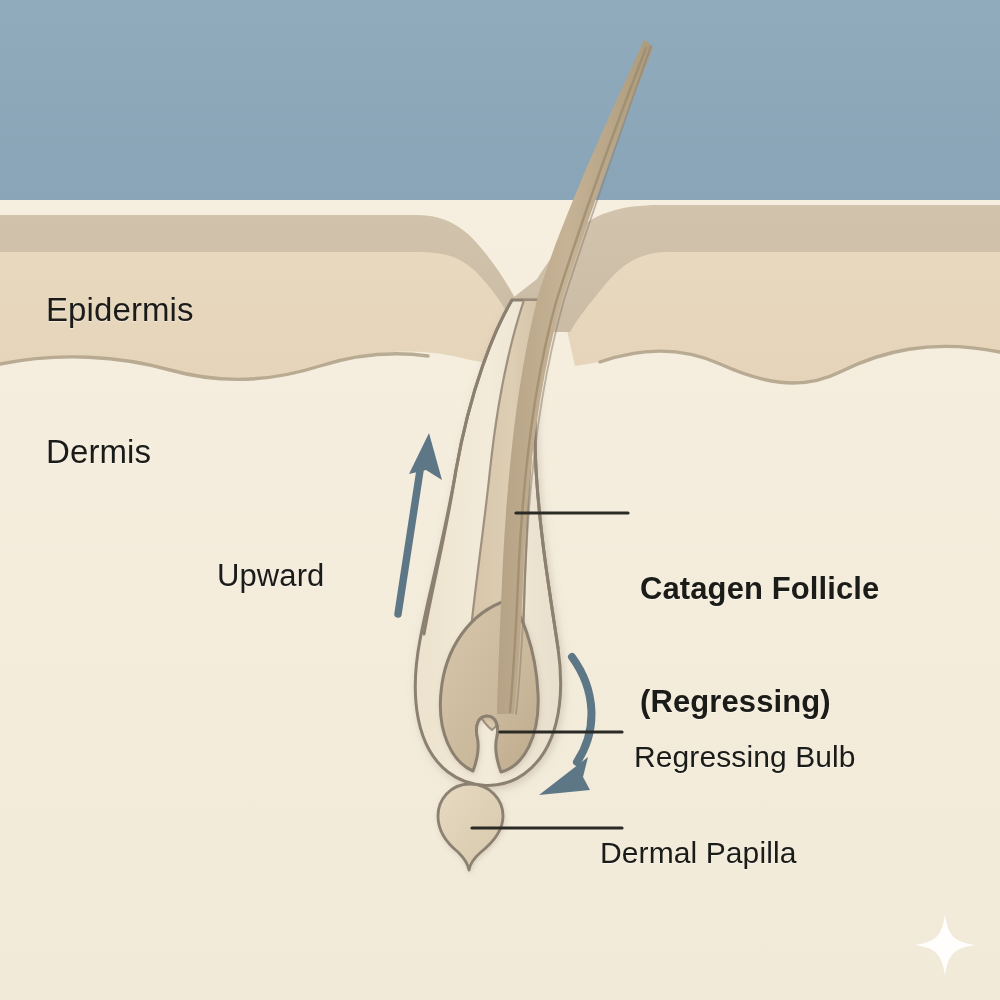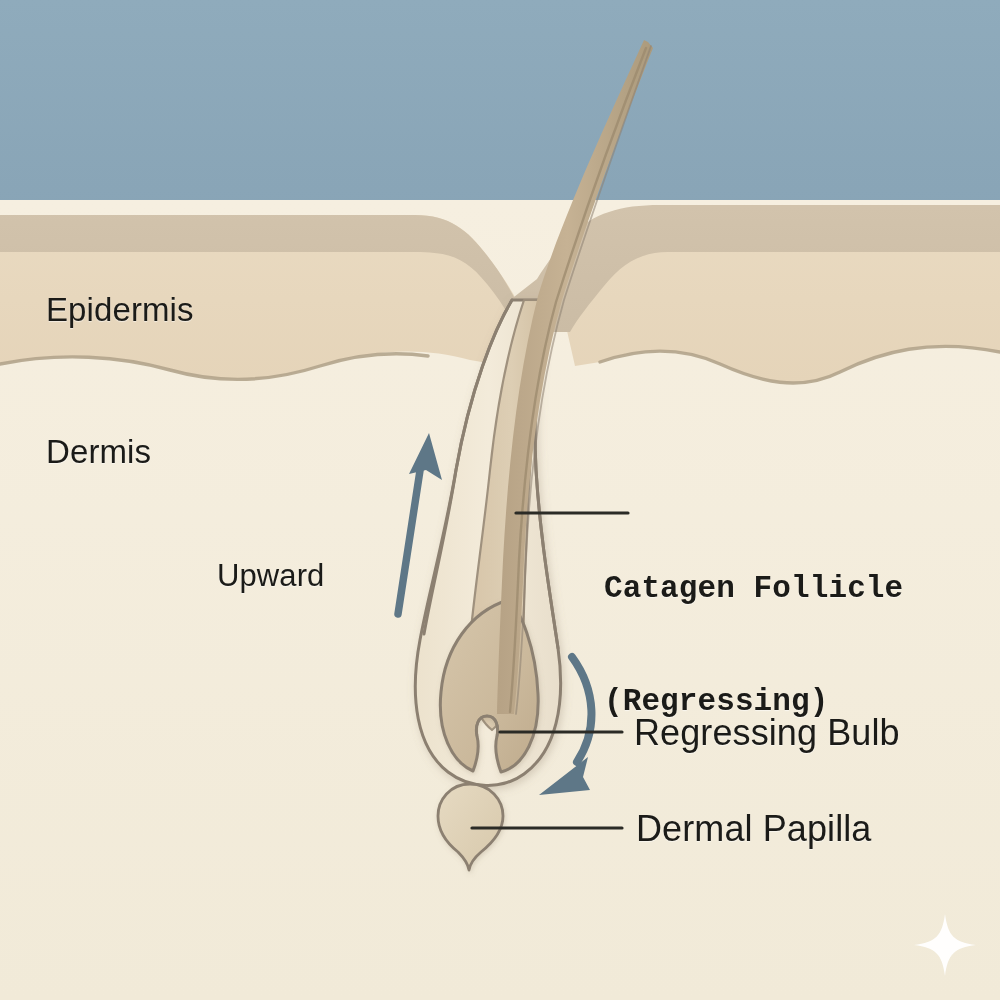--- a/index.html
+++ b/index.html
@@ -33,40 +33,41 @@
     white-space: pre;
     line-height: 1.2;
     letter-spacing: 0.1px;
     text-shadow: 0 1px 1px rgba(255,255,255,0.55);
   }
   .lbl-layer {
     font-size: 33px;
     font-weight: 400;
   }
   .lbl-callout {
-    font-size: 36px;
+    font-size: 30px;
     font-weight: 400;
+    margin-top: 28px;
   }
   .lbl-callout-bold {
     font-size: 31px;
     font-weight: 700;
     line-height: 1.22;
   }
   .lbl-motion {
     font-size: 31px;
     font-weight: 400;
     line-height: 1.28;
     text-align: center;
   }
   #label-epidermis { left: 46px;  top: 290px; }
   #label-dermis    { left: 46px;  top: 404px; margin-top: 28px; }
   #label-upward    { left: 217px; top: 477px; }
-  #label-catagen   { left: 604px; top: 494px; font-family: Liberation Mono, monospace; }
+  #label-catagen   { left: 640px; top: 494px; }
   #label-bulb      { left: 634px; top: 711px; }
-  #label-papilla   { left: 636px; top: 807px; text-align: center; }
+  #label-papilla   { left: 600px; top: 807px; text-align: center; }
 </style>
 </head>
 <body>
 
 <div id="stage">
 
   <svg id="diagram" viewBox="0 0 1000 1000" xmlns="http://www.w3.org/2000/svg" aria-label="Catagen hair follicle cross section">
     <defs>
       <linearGradient id="gradSky" x1="0" y1="0" x2="0" y2="1">
         <stop offset="0%" stop-color="#8fabbc"></stop>

